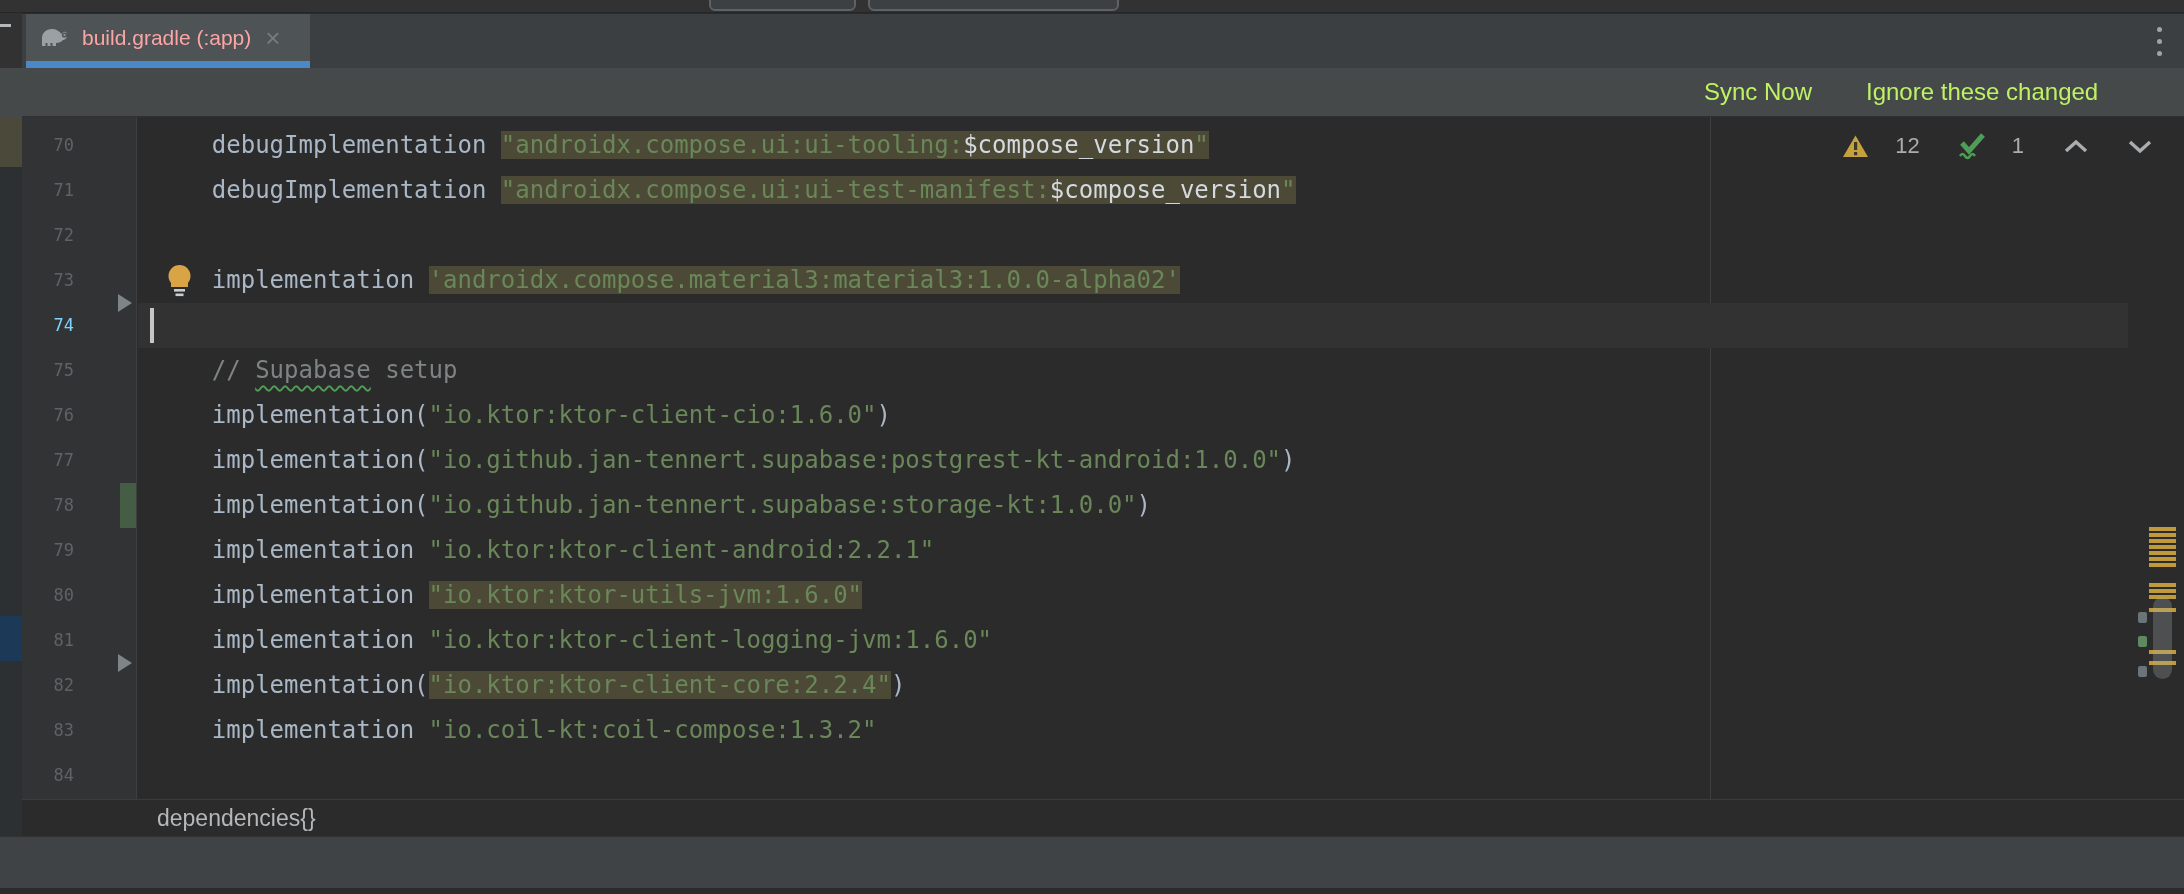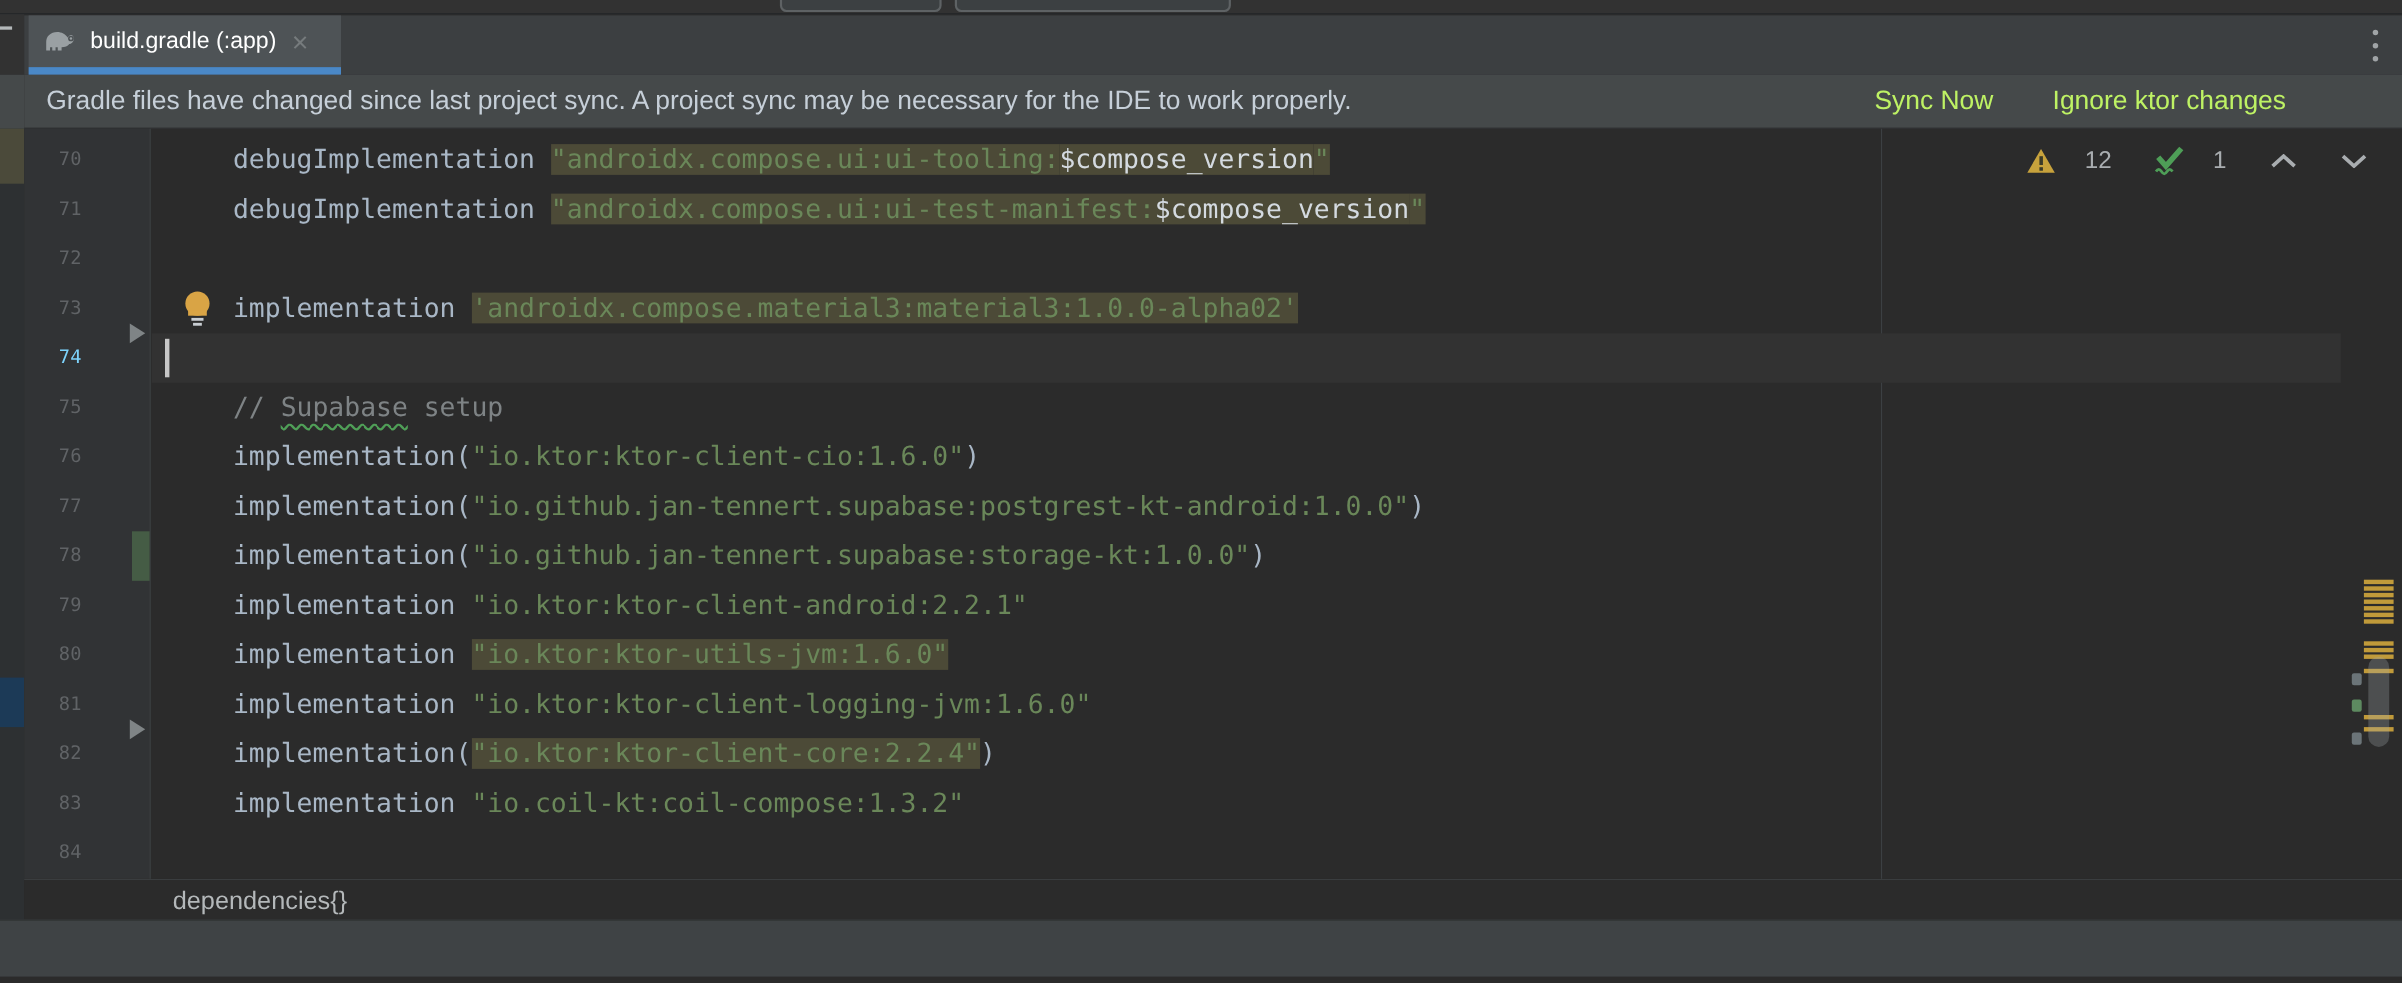--- a/index.html
+++ b/index.html
@@ -12,21 +12,21 @@
   #top-strip { left:0; top:0; width:2184px; height:13px; background:#323232; border-bottom:1px solid #242628; }
   .btn-remnant { position:absolute; top:-8px; height:19px; border:2px solid #5e6264; border-radius:6px; background:#3c4042; }
   #remnant-1 { left:709px; width:147px; }
   #remnant-2 { left:868px; width:251px; }
 
   
   #tabbar { left:22px; top:14px; width:2162px; height:54px; background:#3c3f41; }
   #tab-active { position:absolute; left:4px; top:0; width:284px; height:47px; background:#4e5356;
                 display:flex; align-items:center; padding:0 14px; cursor:pointer; }
   #tab-underline { position:absolute; left:4px; top:47px; width:284px; height:7px; background:#4a88c7; }
-  #tab-label { color:#ffffff; font-size:21px; margin-left:12px; white-space:nowrap; }
+  #tab-label { color:#fca5a5; font-size:21px; margin-left:12px; white-space:nowrap; }
   #tab-close { color:#767b7d; font-size:26px; margin-left:14px; line-height:20px; cursor:pointer; }
   #kebab { position:absolute; right:14px; top:5px; width:22px; height:44px; cursor:pointer;
            display:flex; flex-direction:column; align-items:center; justify-content:center; gap:7px; }
   #kebab i { width:5px; height:5px; border-radius:50%; background:#a0a4a6; display:block; }
 
   
   #banner { left:22px; top:68px; width:2162px; height:49px; background:#45494a; border-bottom:1px solid #2e3031;
             display:flex; align-items:center; }
   #banner-msg { color:#c6cfd8; font-size:24px; margin-left:20px; }
   .banner-link { color:#bef264; font-size:24px; cursor:pointer; white-space:nowrap; }
@@ -122,23 +122,22 @@
     </div>
     <div id="tab-underline"></div>
     <div id="kebab">
         <i></i>
         <i></i>
         <i></i>
       </div>
   </div>
 
   <div class="abs" id="banner">
-    <span id="banner-msg">Gradle files have changed since last project sync. A project sync may be necessary for the IDE to work properly.</span>
     <span class="banner-link" id="link-sync">Sync Now</span>
-    <span class="banner-link" id="link-ignore">Ignore ktor changes</span>
+    <span class="banner-link" id="link-ignore">Ignore these changed</span>
   </div>
 
   <div class="abs" id="editor">
     <div id="gutter">
       <div id="gutter-numbers">
           <div class="gut-row">70</div>
           <div class="gut-row">71</div>
           <div class="gut-row">72</div>
           <div class="gut-row">73</div>
           <div class="gut-row active">74</div>

